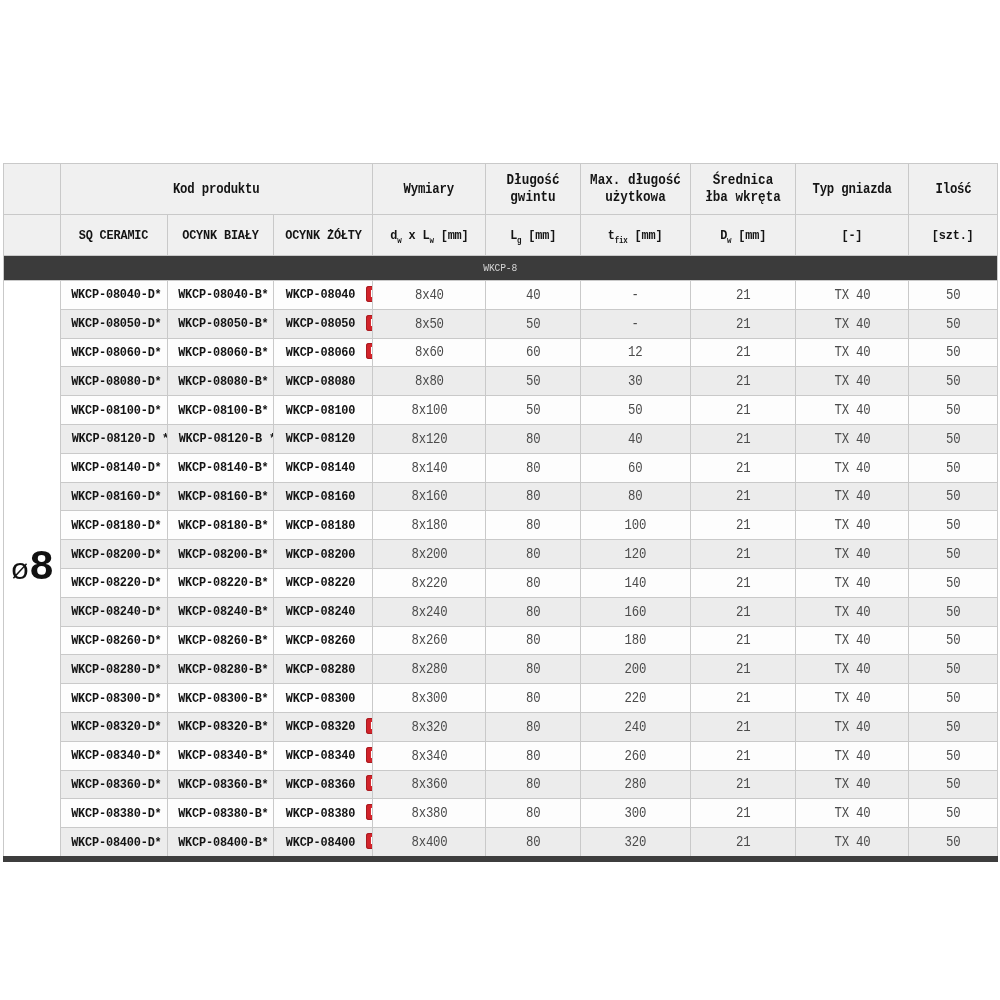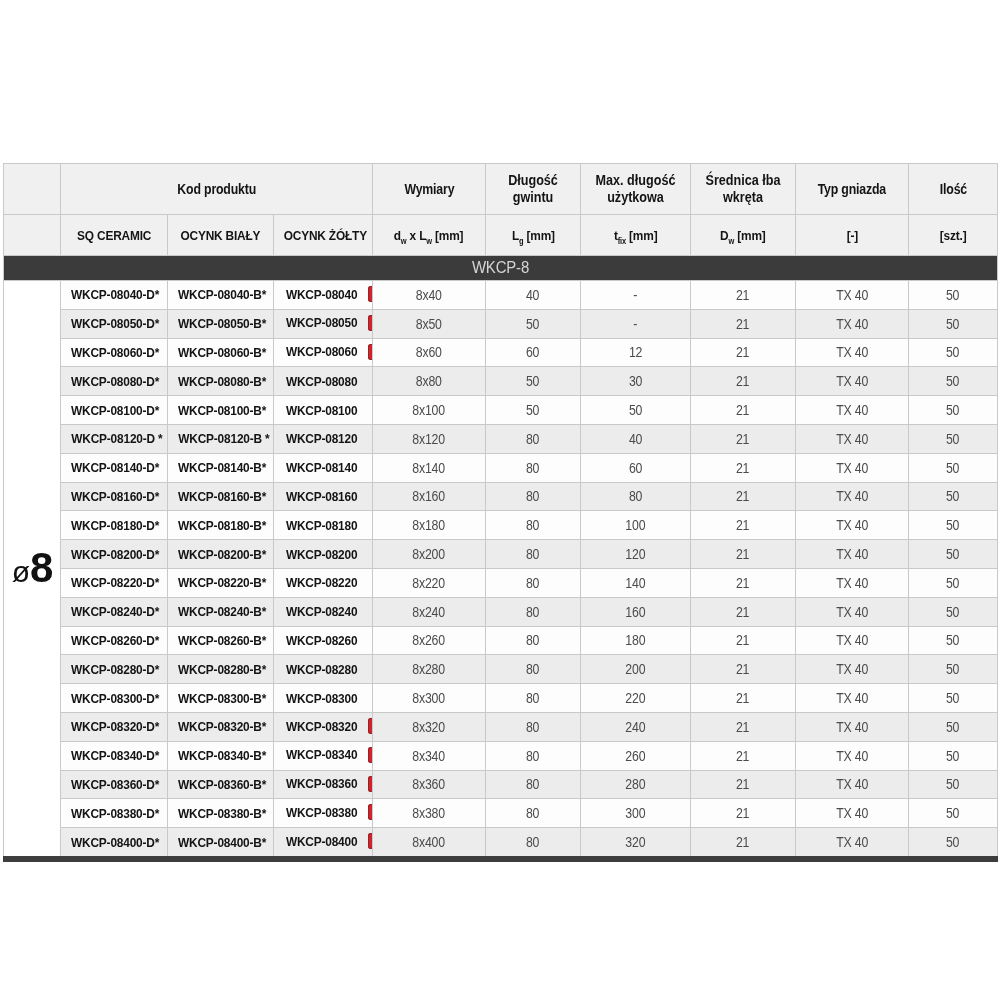--- a/index.html
+++ b/index.html
@@ -1,21 +1,21 @@
 <!DOCTYPE html>
 <html><head>
 <meta charset="utf-8">
 <style>
   html, body { margin: 0; padding: 0; background: #ffffff; }
   .page {
     position: relative;
     width: 1000px;
     height: 1000px;
     background: #ffffff;
-    font-family: Liberation Sans, sans-serif;
+    font-family: Liberation Mono, monospace;
     overflow: hidden;
   }
   table.spec {
     position: absolute;
     left: 3px;
     top: 163px;
     width: 994px;
     border-collapse: collapse;
     table-layout: fixed;
     border-top: 1px solid #c9c9c9;
@@ -33,21 +33,21 @@
   }
   thead tr.h1 th { height: 50px; }
   thead tr.h2 th { height: 40px; font-size: 13.5px; }
   .t { display: inline-block; transform: scaleX(0.88); letter-spacing: -0.2px; white-space: pre; }
   .tw { display: inline-block; transform: scaleX(0.9); }  
   sub { font-size: 8.5px; line-height: 0; }
   tr.band td {
     background: #3b3b3b;
     color: #d5d5d5;
     height: 24px;
-    font-size: 17px;
+    font-size: 11px;
     border: none;
     letter-spacing: 0.3px;
   }
   tbody td { height: 27.8px; font-size: 14px; color: #4b4b4b; }
   tbody tr:nth-of-type(odd) td { background: #fdfdfd; }
   tbody tr:nth-of-type(even) td { background: #ececec; }
   td.code { font-weight: bold; color: #141414; font-size: 13.5px; text-align: center; }
   td.zolty { text-align: left; padding-left: 7px; white-space: nowrap; }
   td.diam { background: #ffffff !important; vertical-align: middle; }
   .diam-sym { font-size: 30px; font-weight: 400; color: #111; }

